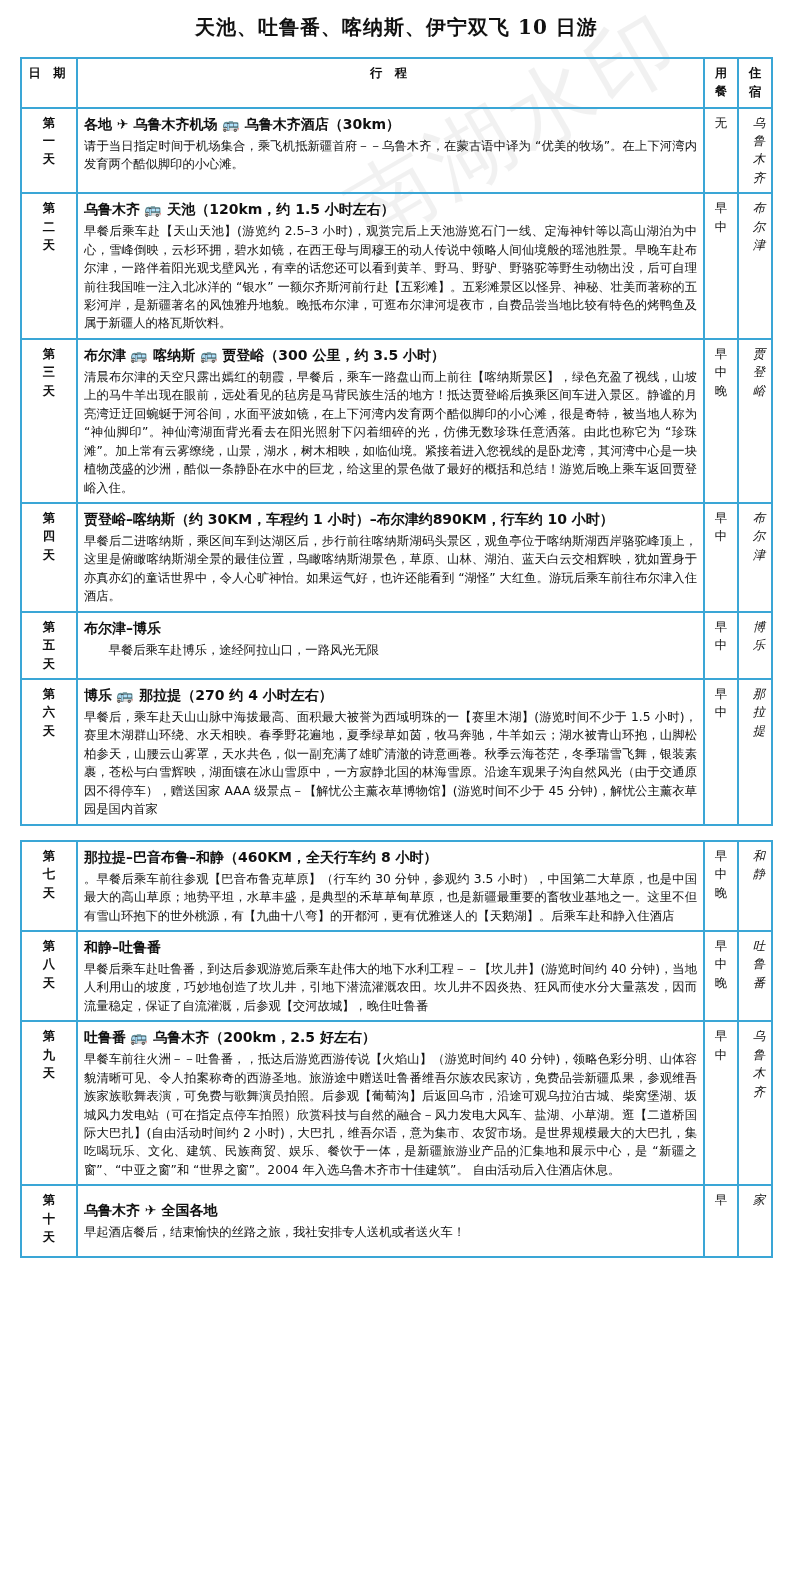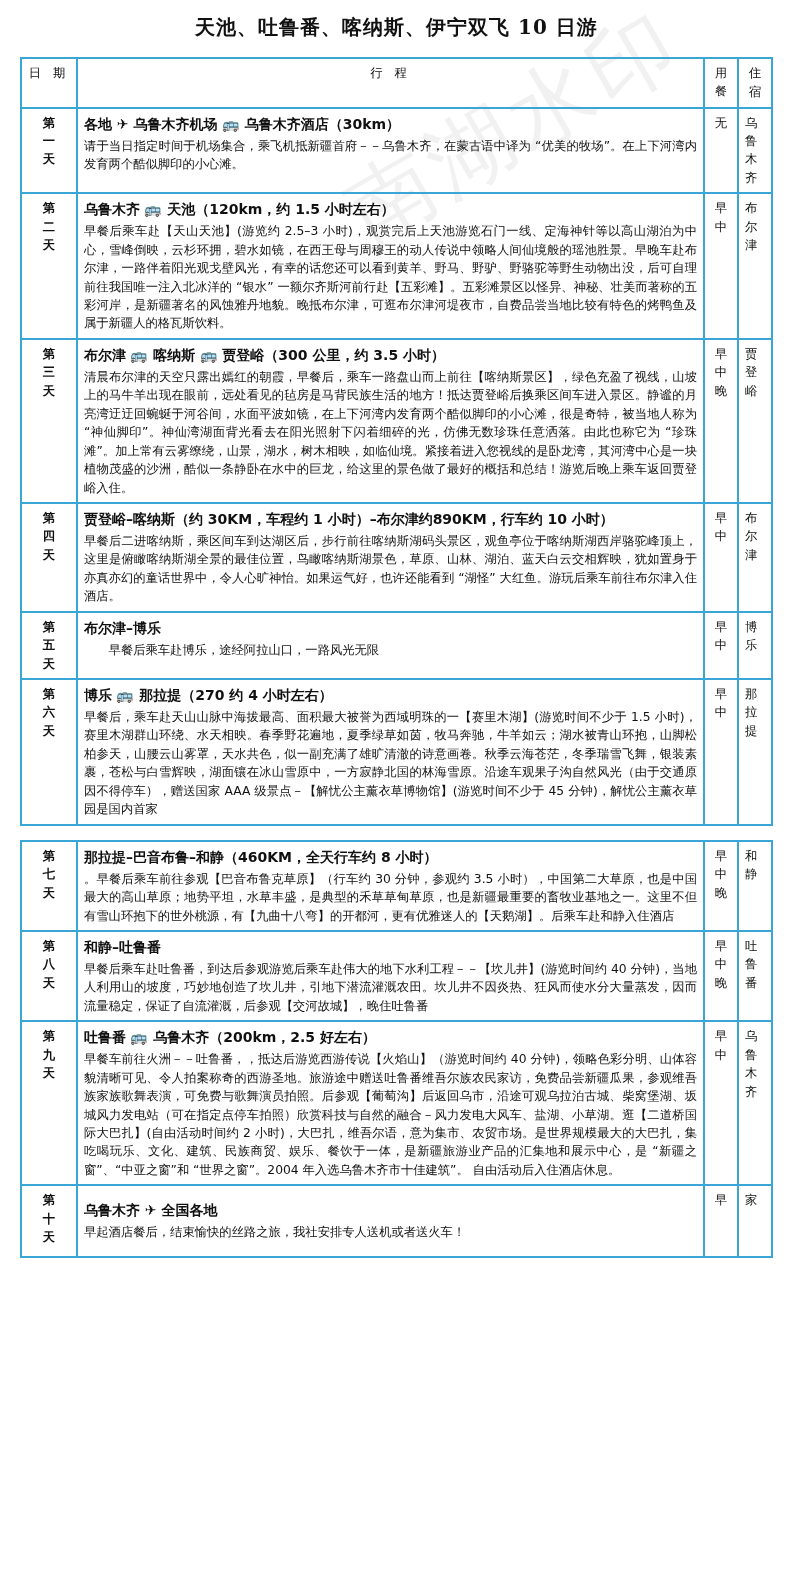--- a/index.html
+++ b/index.html
@@ -51,21 +51,21 @@
   table.itin td, table.itin th{
     border:2px solid #3aa6d6;
     vertical-align:top;
     padding:5px 6px;
     font-size:12.3px;
     line-height:1.5;
     background:transparent;
   }
   th.h{
     text-align:center;
-    font-weight:normal;
+    font-weight:bold;
     font-size:14px;
     padding:10px 4px;
     letter-spacing:4px;
   }
   td.day{
     text-align:center;
     font-weight:bold;
     font-size:13.5px;
     width:56px;
     letter-spacing:0px;
@@ -73,25 +73,26 @@
     vertical-align:middle;
   }
   td.meal{
     text-align:center;
     width:34px;
     font-size:12.5px;
     vertical-align:middle;
     line-height:1.5;
   }
   td.hotel{
-    text-align:left;
+    text-align:right;
     width:34px;
     font-size:12.5px;
     vertical-align:middle;
     line-height:1.5;
+    font-style:italic;
   }
   .col-day{width:56px;}
   .col-meal{width:34px;}
   .col-hotel{width:34px;}
   .route{
     font-weight:bold;
     font-size:14px;
     margin-bottom:2px;
     display:block;
   }

